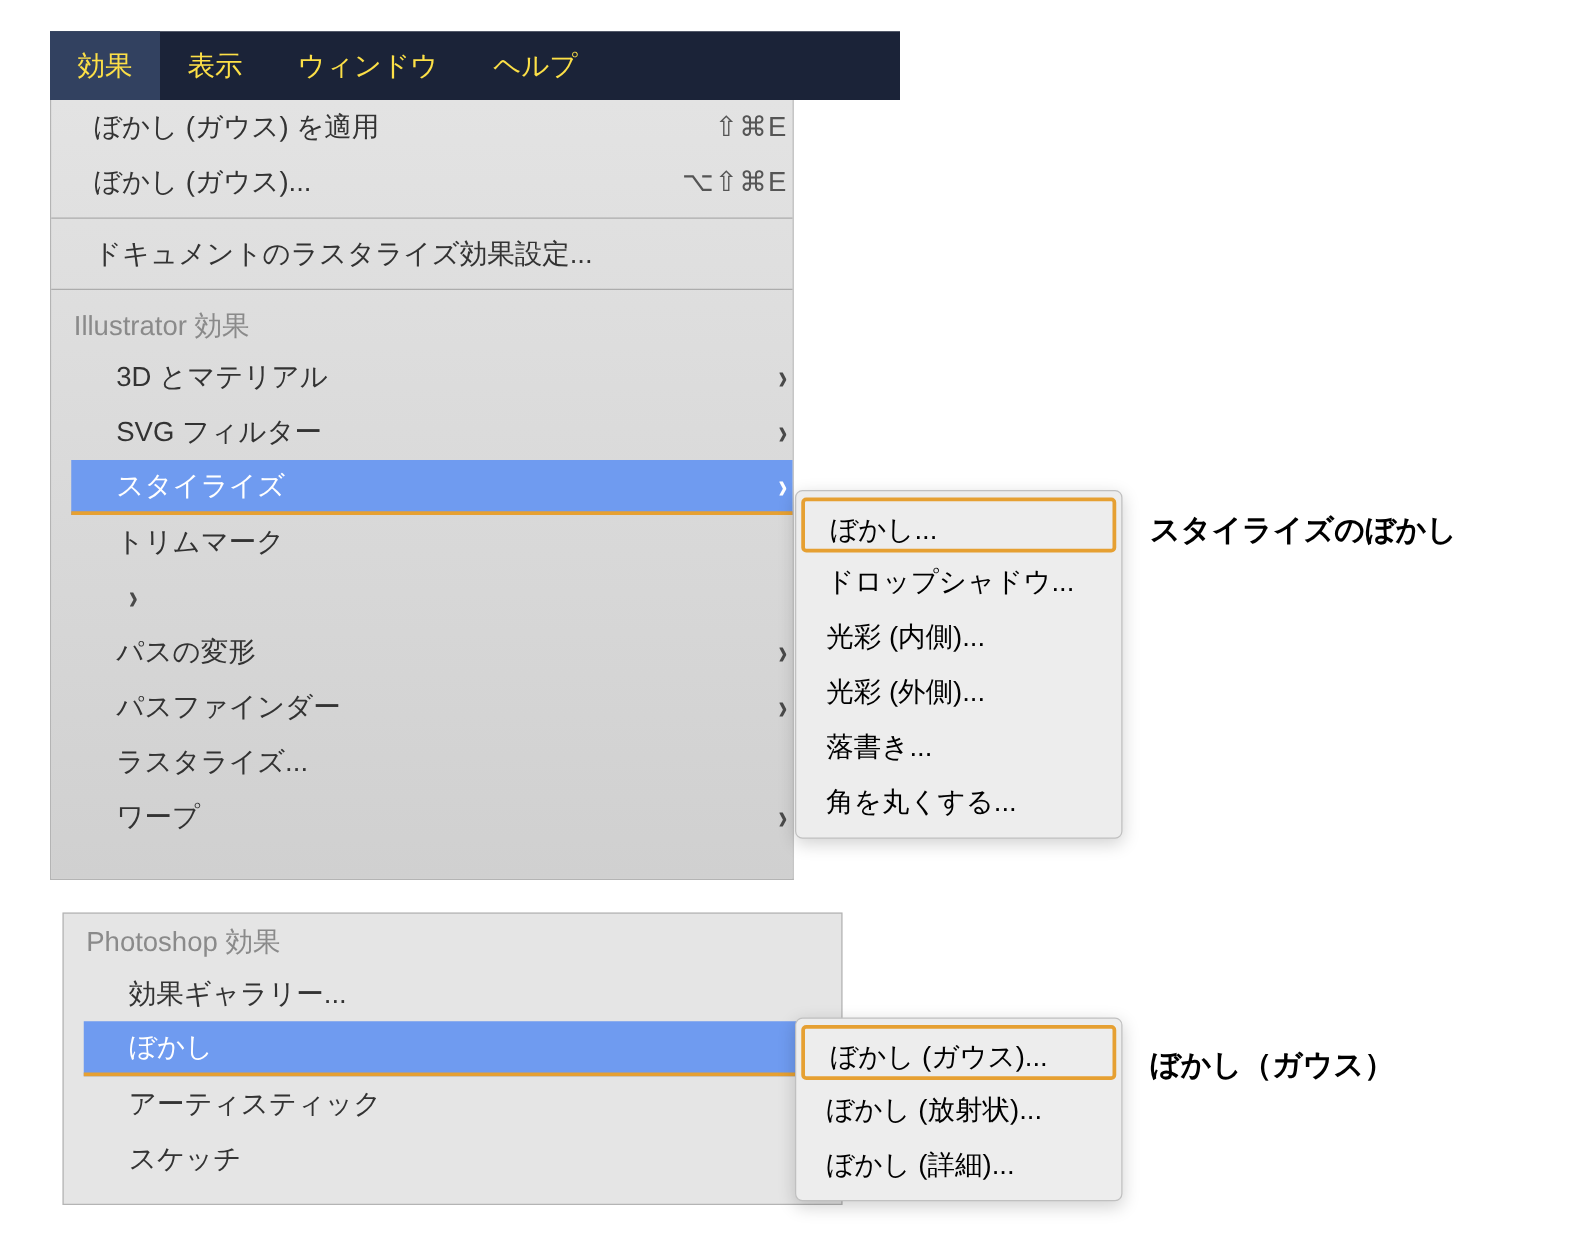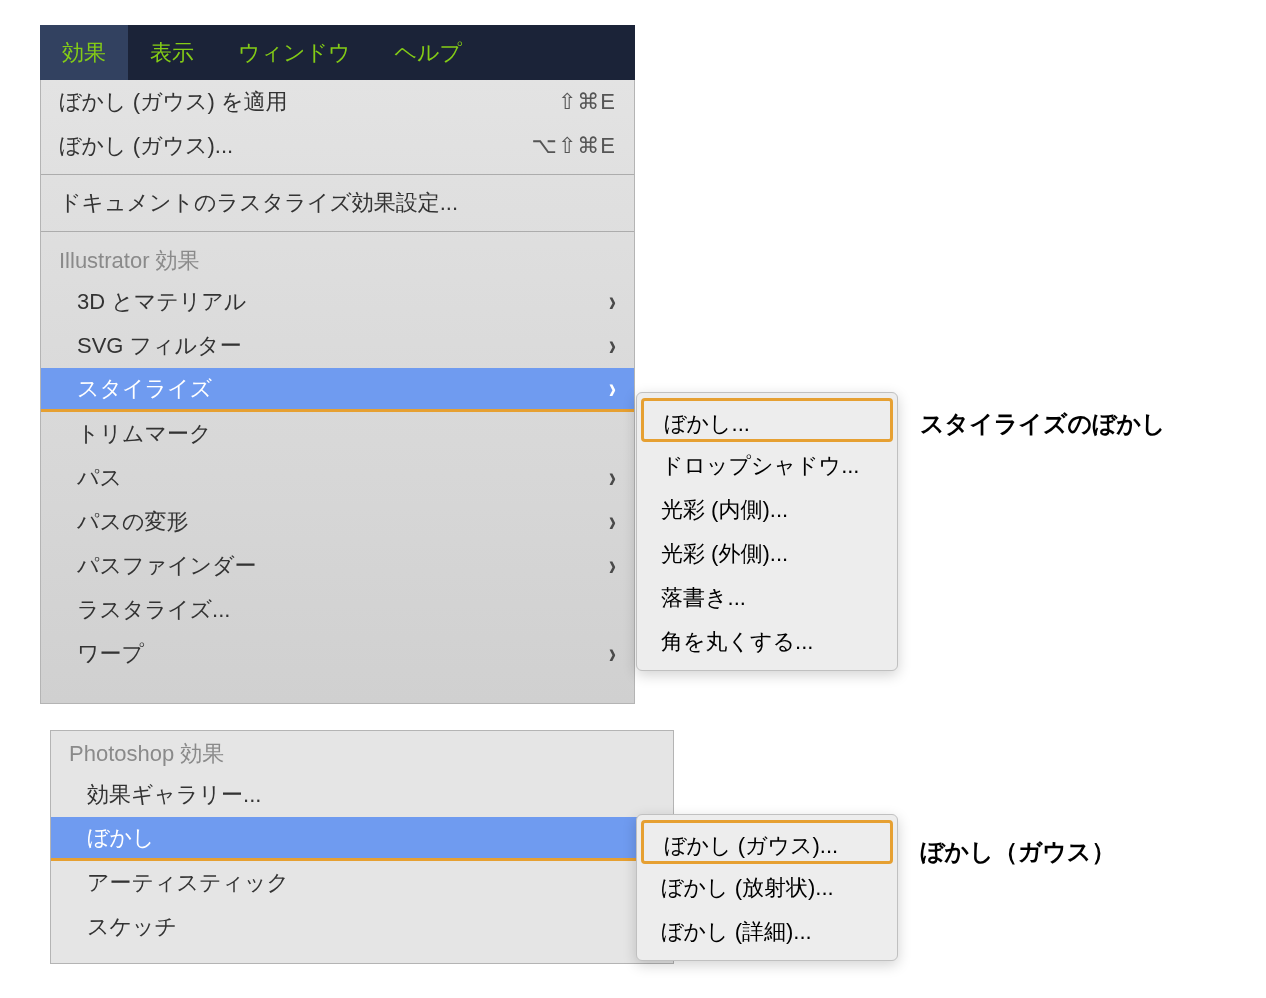--- a/index.html
+++ b/index.html
@@ -9,27 +9,27 @@
     width: 1266px;
     height: 998px;
     position: relative;
   }
 
   
   .menubar {
     position: absolute;
     top: 25px;
     left: 40px;
-    width: 595px;
+    width: 680px;
     height: 55px;
     background: #1b2338;
     display: flex;
     align-items: center;
     padding: 0 0 0 0;
-    color: #84cc16;
+    color: #fde047;
     font-size: 22px;
   }
   .menubar-item {
     padding: 0 22px;
     height: 100%;
     display: flex;
     align-items: center;
     font-weight: 400;
   }
   .menubar-item.active {
@@ -48,22 +48,23 @@
   }
   .dropdown.top {
     top: 80px;
     height: 624px;
     border-top: none;
   }
   .menu-row {
     display: flex;
     align-items: center;
     height: 44px;
-    padding: 0 18px 0 36px;
+    padding: 0 4px 0 36px;
     position: relative;
+    margin-left: 16px;
   }
   .menu-row.header {
     padding-left: 18px;
   }
   .menu-row .label { flex: 1; }
   .menu-row .shortcut {
     color: #555;
     font-size: 22px;
     letter-spacing: 1px;
   }
@@ -188,21 +189,20 @@
     <span class="chev">›</span>
   </div>
   <div class="menu-row highlight">
     <span class="label">スタイライズ</span>
     <span class="chev">›</span>
   </div>
   <div class="menu-row">
     <span class="label">トリムマーク</span>
   </div>
   <div class="menu-row">
-    <span class="label">パス</span>
     <span class="chev">›</span>
   </div>
   <div class="menu-row">
     <span class="label">パスの変形</span>
     <span class="chev">›</span>
   </div>
   <div class="menu-row">
     <span class="label">パスファインダー</span>
     <span class="chev">›</span>
   </div>

